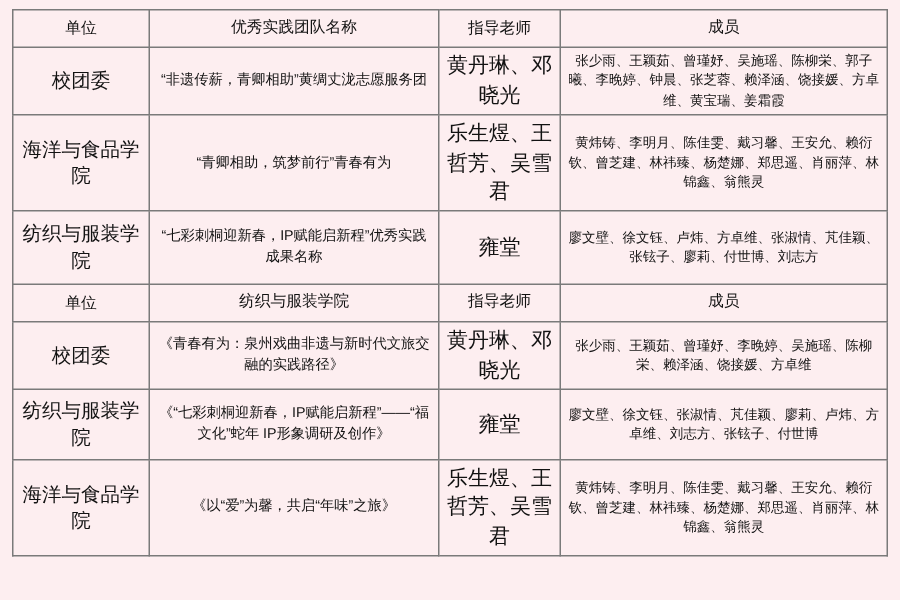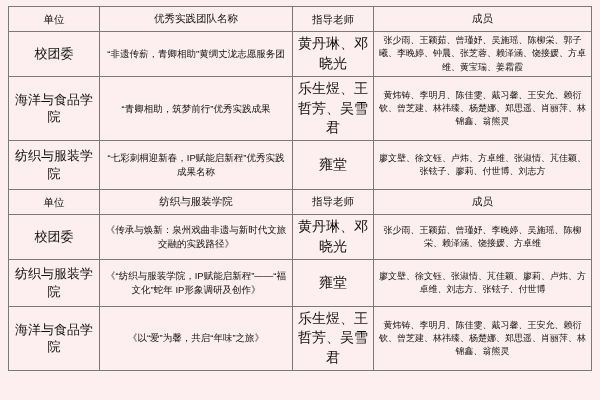--- a/index.html
+++ b/index.html
@@ -80,49 +80,49 @@
 
       <tr class="row-team1">
         <td class="c-unit">校团委</td>
         <td class="c-name">“非遗传薪，青卿相助”黄绸丈泷志愿服务团</td>
         <td class="c-teacher">黄丹琳、邓晓光</td>
         <td class="c-members">张少雨、王颖茹、曾瑾妤、吴施瑶、陈柳栄、郭子曦、李晚婷、钟晨、张芝蓉、赖泽涵、饶接媛、方卓维、黄宝瑞、姜霜霞</td>
       </tr>
 
       <tr class="row-team2">
         <td class="c-unit">海洋与食品学院</td>
-        <td class="c-name">“青卿相助，筑梦前行”优秀实践成果</td>
+        <td class="c-name">“青卿相助，筑梦前行”青春有为</td>
         <td class="c-teacher">乐生煜、王哲芳、吴雪君</td>
         <td class="c-members">黄炜铸、李明月、陈佳雯、戴习馨、王安允、赖衍钦、曾芝建、林祎臻、杨楚娜、郑思遥、肖丽萍、林锦鑫、翁熊灵</td>
       </tr>
 
       <tr class="row-team3">
         <td class="c-unit">纺织与服装学院</td>
         <td class="c-name">“七彩刺桐迎新春，IP赋能启新程”优秀实践成果名称</td>
         <td class="c-teacher">雍堂</td>
         <td class="c-members">廖文壁、徐文钰、卢炜、方卓维、张淑情、芃佳颖、张铉子、廖莉、付世博、刘志方</td>
       </tr>
 
       <tr class="hdr">
         <td class="c-unit">单位</td>
         <td class="c-name">纺织与服装学院</td>
         <td class="c-teacher">指导老师</td>
         <td class="c-members" style="text-align:center;">成员</td>
       </tr>
 
       <tr class="row-res1">
         <td class="c-unit">校团委</td>
-        <td class="c-name">《传承与焕新：泉州戏曲非遗与新时代文旅交融的实践路径》</td>
+        <td class="c-name">《青春有为：泉州戏曲非遗与新时代文旅交融的实践路径》</td>
         <td class="c-teacher">黄丹琳、邓晓光</td>
         <td class="c-members">张少雨、王颖茹、曾瑾妤、李晚婷、吴施瑶、陈柳栄、赖泽涵、饶接媛、方卓维</td>
       </tr>
 
       <tr class="row-res2">
         <td class="c-unit">纺织与服装学院</td>
-        <td class="c-name">《“纺织与服装学院，IP赋能启新程”——“福文化”蛇年 IP形象调研及创作》</td>
+        <td class="c-name">《“七彩刺桐迎新春，IP赋能启新程”——“福文化”蛇年 IP形象调研及创作》</td>
         <td class="c-teacher">雍堂</td>
         <td class="c-members">廖文壁、徐文钰、张淑情、芃佳颖、廖莉、卢炜、方卓维、刘志方、张铉子、付世博</td>
       </tr>
 
       <tr class="row-res3">
         <td class="c-unit">海洋与食品学院</td>
         <td class="c-name">《以“爱”为馨，共启“年味”之旅》</td>
         <td class="c-teacher">乐生煜、王哲芳、吴雪君</td>
         <td class="c-members">黄炜铸、李明月、陈佳雯、戴习馨、王安允、赖衍钦、曾芝建、林祎臻、杨楚娜、郑思遥、肖丽萍、林锦鑫、翁熊灵</td>
       </tr>

